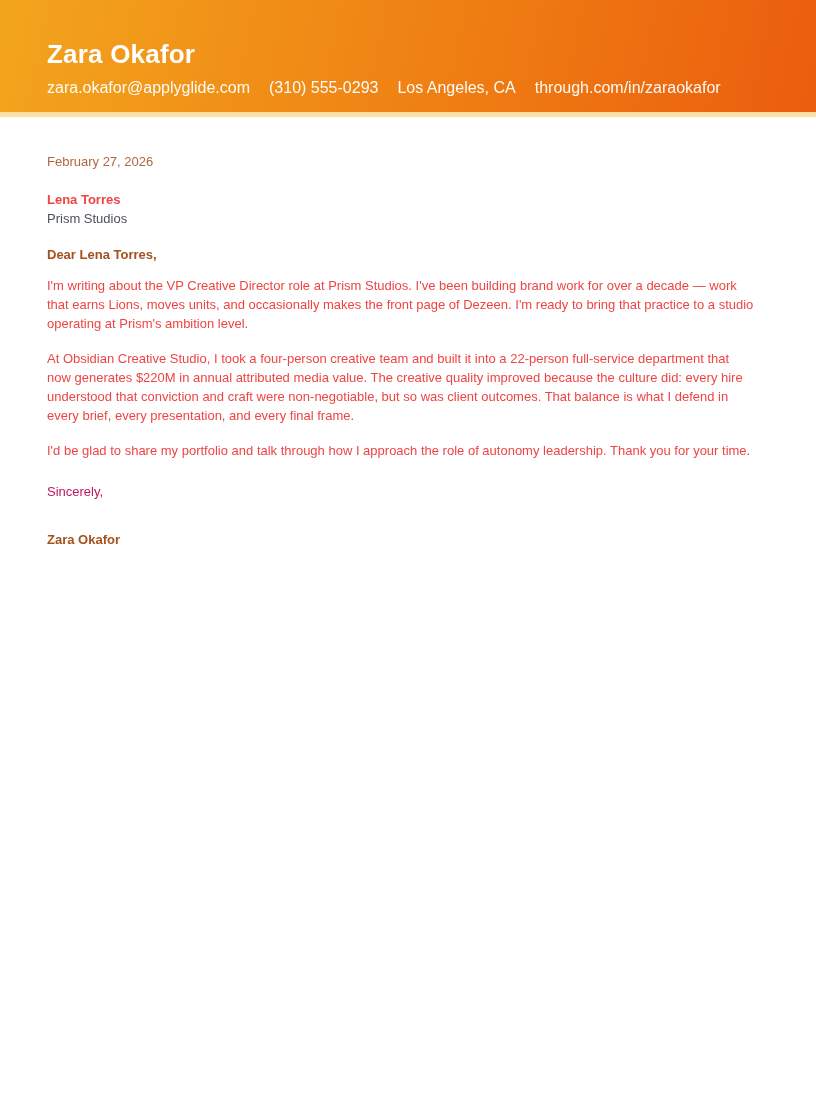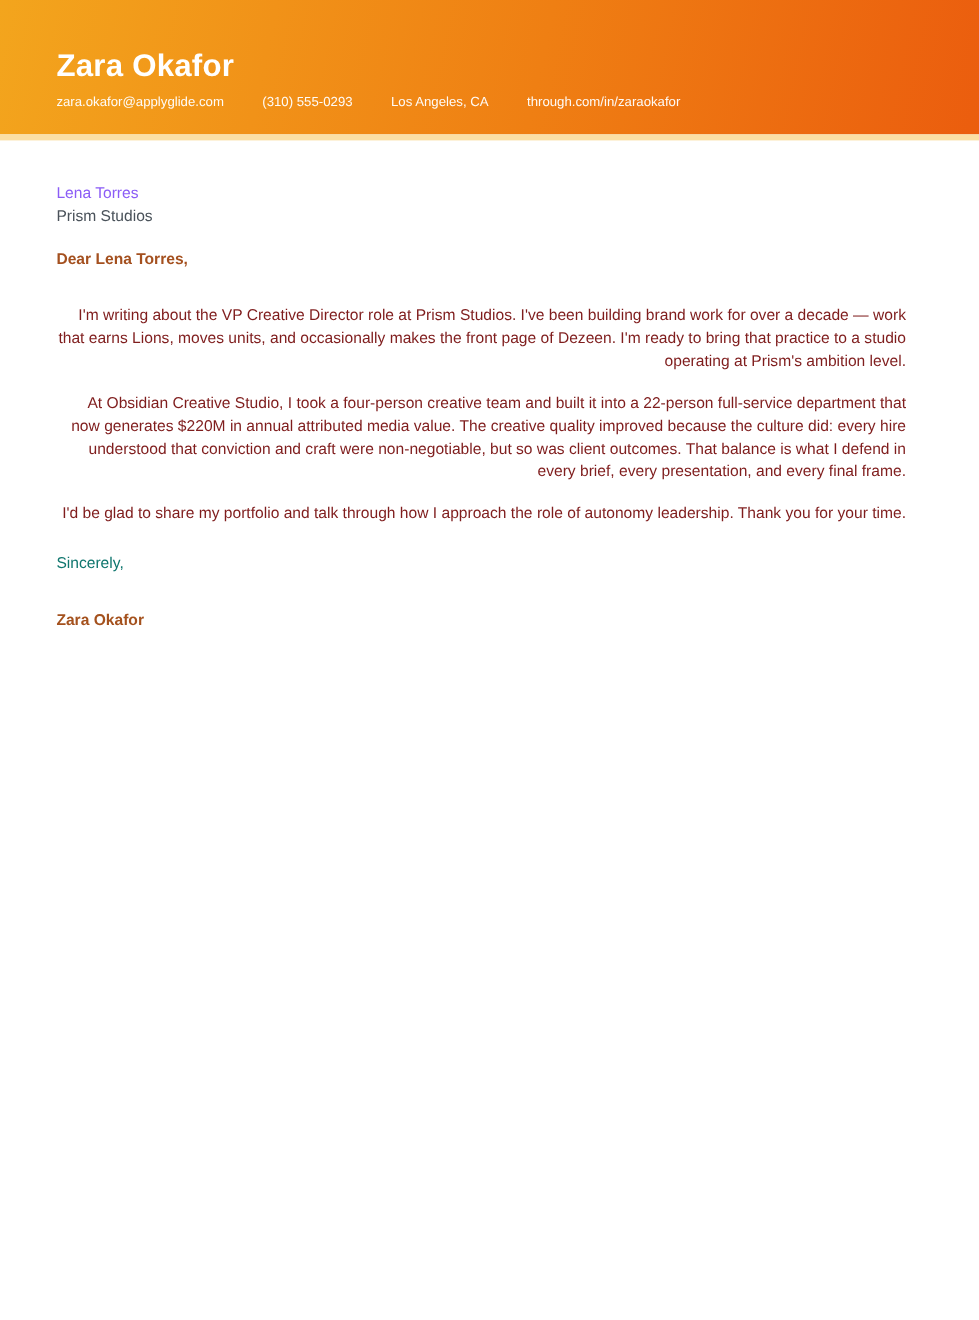--- a/index.html
+++ b/index.html
@@ -18,60 +18,59 @@
   }
   .applicant-name {
     font-size: 26px;
     line-height: 28px;
     font-weight: bold;
     color: #ffffff;
     letter-spacing: 0.2px;
   }
   .contact-row {
     display: flex;
-    gap: 32px;
+    gap: 19px;
     margin-top: 11px;
-    font-size: 11px;
+    font-size: 16px;
     color: rgba(255, 255, 255, 0.96);
     white-space: nowrap;
   }
   .letter-main {
     padding: 35px 50px 0 47px;
     font-size: 13px;
   }
   .date-line {
     line-height: 19px;
     color: #ae6841;
     margin-bottom: 20px;
   }
   .recipient-block {
     line-height: 18.5px;
     color: #4a525a;
     margin-bottom: 17px;
   }
   .recipient-name {
-    font-weight: normal;
-    color: #8b5cf6;
+    font-weight: bold;
+    color: #ef4444;
   }
   .salutation {
     line-height: 19px;
     font-weight: bold;
     color: #a4501f;
-    margin-bottom: 28px;
+    margin-bottom: 12px;
   }
   .letter-paragraphs p {
     line-height: 19px;
-    color: #7f1d1d;
+    color: #ef4444;
     margin-bottom: 16px;
     max-width: 708px;
-    text-align: right;
   }
   .closing-line {
     line-height: 19px;
-    color: #0f766e;
+    color: #be185d;
     margin-top: 22px;
   }
   .signature-line {
     line-height: 19px;
     font-weight: bold;
     color: #a4511d;
     margin-top: 29px;
   }
 </style>
 </head>
@@ -81,20 +80,21 @@
   <h1 class="applicant-name">Zara Okafor</h1>
   <div class="contact-row">
     <span>zara.okafor@applyglide.com</span>
     <span>(310) 555-0293</span>
     <span>Los Angeles, CA</span>
     <span>through.com/in/zaraokafor</span>
   </div>
 </header>
 
 <main class="letter-main">
+  <div class="date-line">February 27, 2026</div>
 
   <div class="recipient-block">
     <div class="recipient-name">Lena Torres</div>
     <div>Prism Studios</div>
   </div>
 
   <div class="salutation">Dear Lena Torres,</div>
 
   <div class="letter-paragraphs">
     <p>I'm writing about the VP Creative Director role at Prism Studios. I've been building brand work for over a decade — work that earns Lions, moves units, and occasionally makes the front page of Dezeen. I'm ready to bring that practice to a studio operating at Prism's ambition level.</p>

